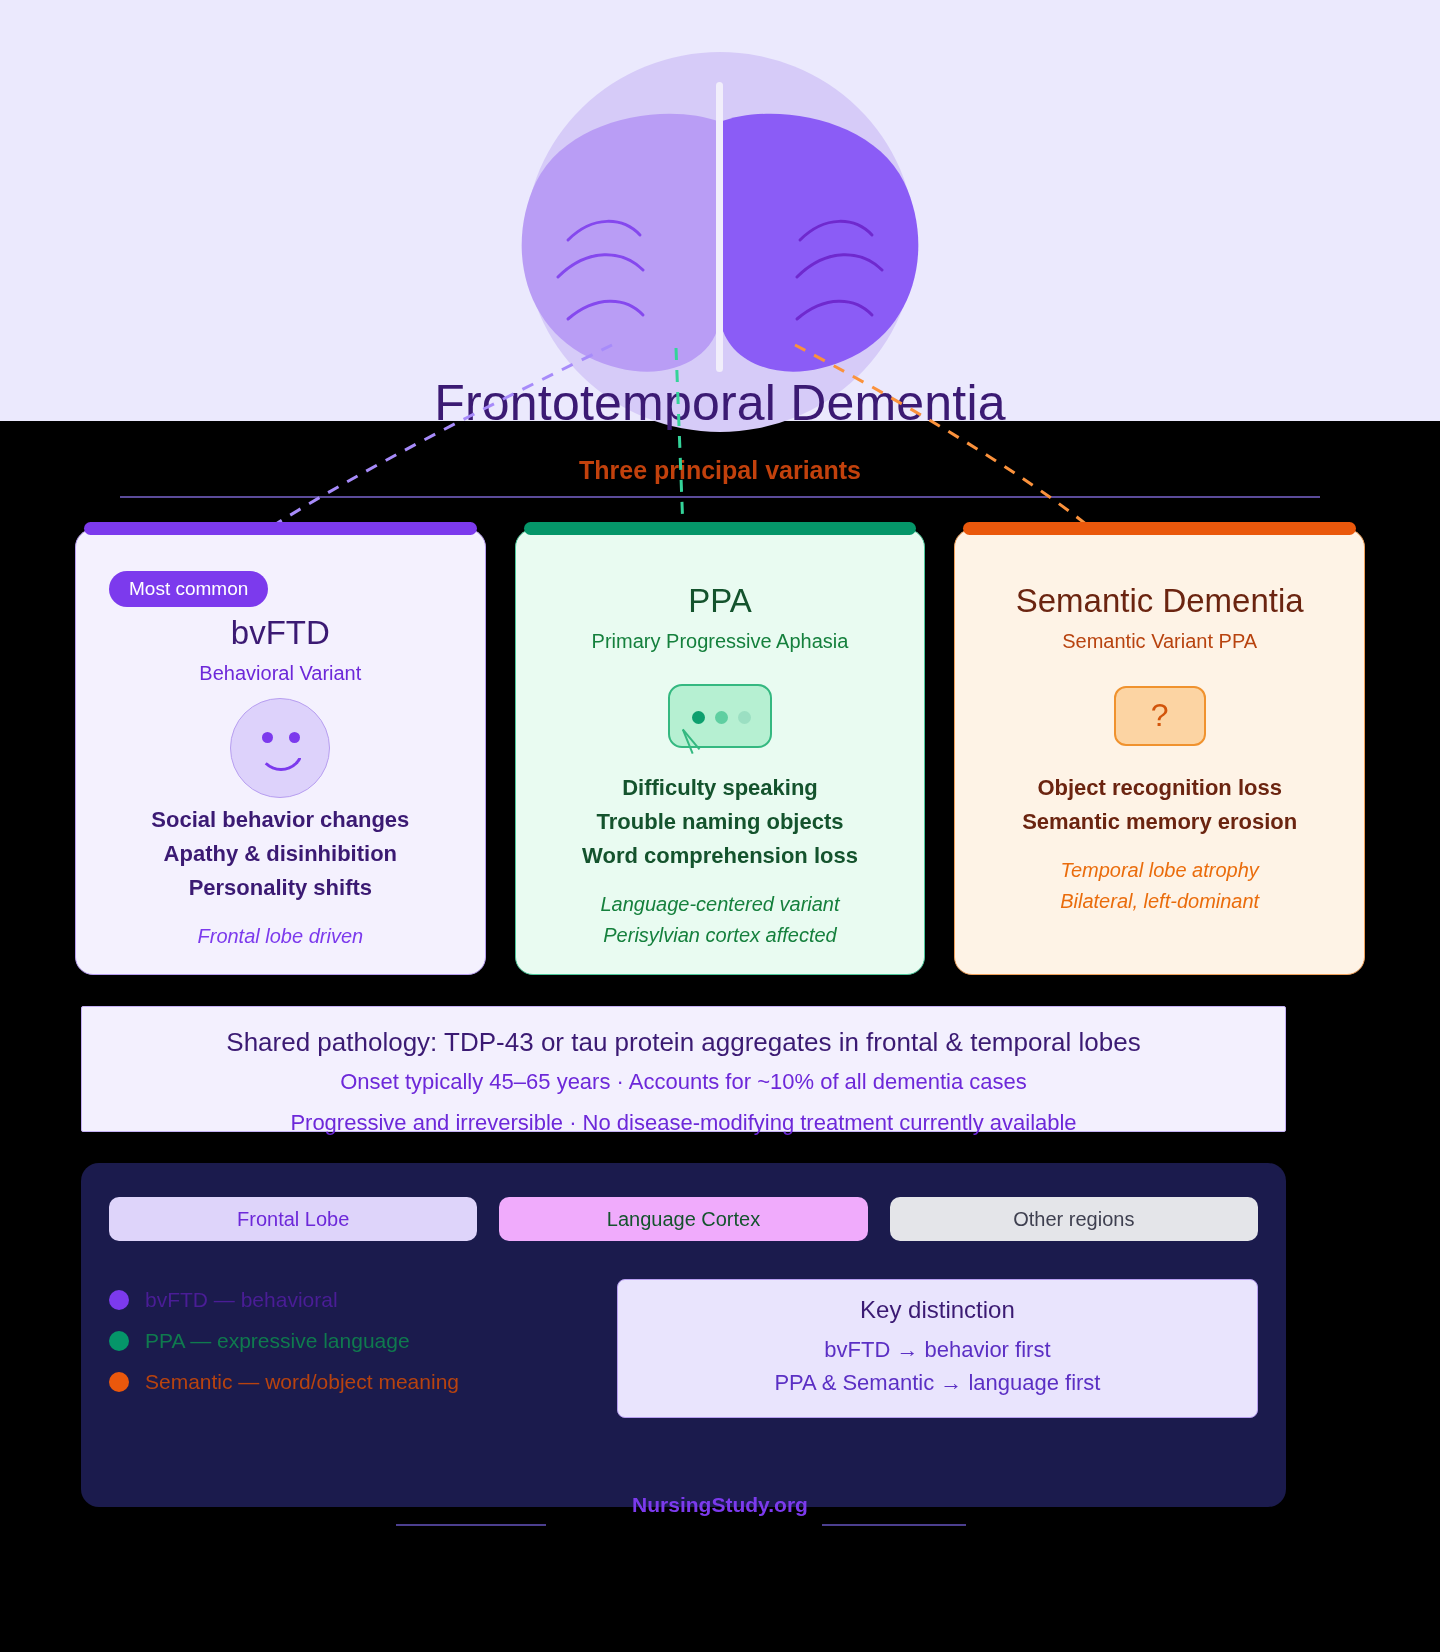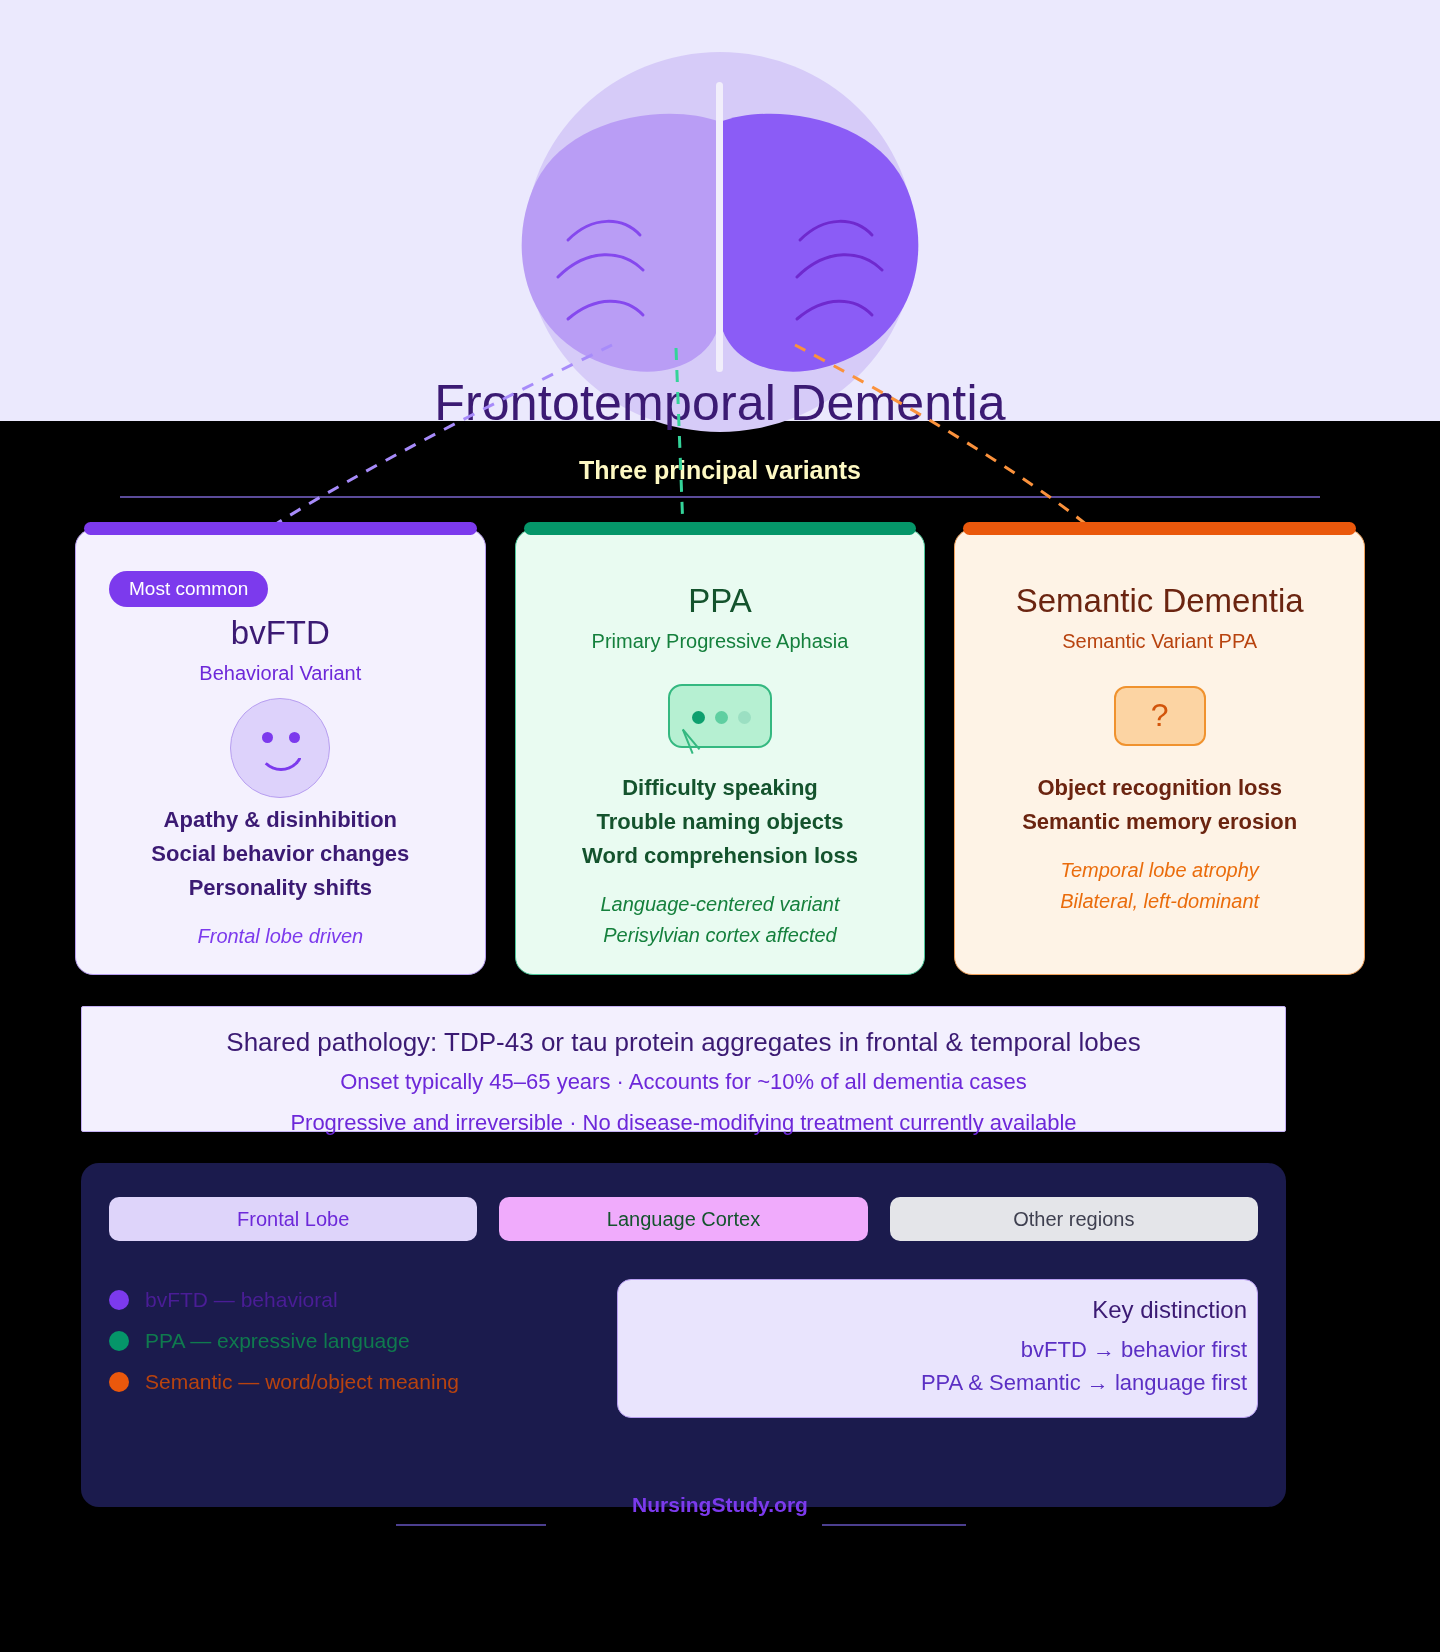--- a/index.html
+++ b/index.html
@@ -50,21 +50,21 @@
     font-size: 50px;
     font-weight: 400;
     color: #3b1a73;
     letter-spacing: 0.2px;
     line-height: 1.0;
   }
   .sub-title {
     margin-top: 28px;
     font-size: 25px;
     font-weight: 700;
-    color: #fef9c3;
+    color: #c2410c;
   }
 
   .title-rule {
     position: absolute;
     left: 120px;
     top: 496px;
     width: 1200px;
     height: 2px;
     background: #5b4b9a;
   }
@@ -315,23 +315,23 @@
     border-radius: 50%;
     margin-right: 16px;
     flex: none;
   }
 
   .keybox {
     width: 654px;
     margin-left: 18px;
     background: #e9e4fd;
     border: 1.5px solid #b79ef0;
-    border-radius: 14px;
+    border-radius: 8px;
     padding: 16px 10px 18px;
-    text-align: right;
+    text-align: center;
   }
   .key-title {
     font-size: 24px;
     color: #3b1a73;
     margin-bottom: 9px;
   }
   .key-line {
     font-size: 22px;
     color: #5b2fc4;
     line-height: 1.5;
@@ -402,22 +402,22 @@
       <div class="card-title">bvFTD</div>
       <div class="card-sub">Behavioral Variant</div>
       <div class="icon-slot">
         <div class="face-circle">
           <span class="eye l"></span>
           <span class="eye r"></span>
           <span class="mouth"></span>
         </div>
       </div>
       <div class="sym-list">
+        <div>Social behavior changes</div>
         <div>Apathy &amp; disinhibition</div>
-        <div>Social behavior changes</div>
         <div>Personality shifts</div>
       </div>
       <div class="note-list">
         <div>Frontal lobe driven</div>
       </div>
     </div>
 
     <div class="vcard green">
       <div class="card-title">PPA</div>
       <div class="card-sub">Primary Progressive Aphasia</div>

